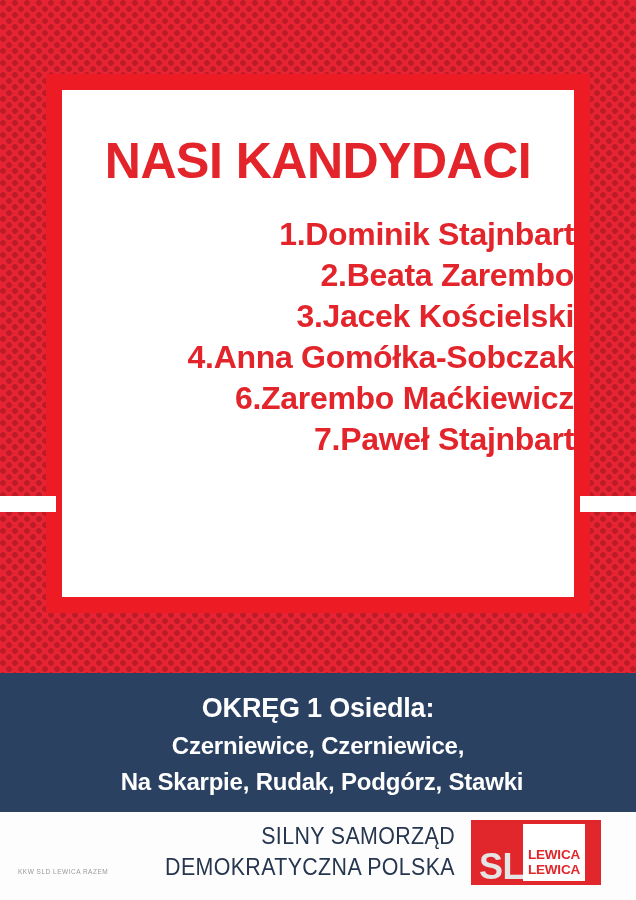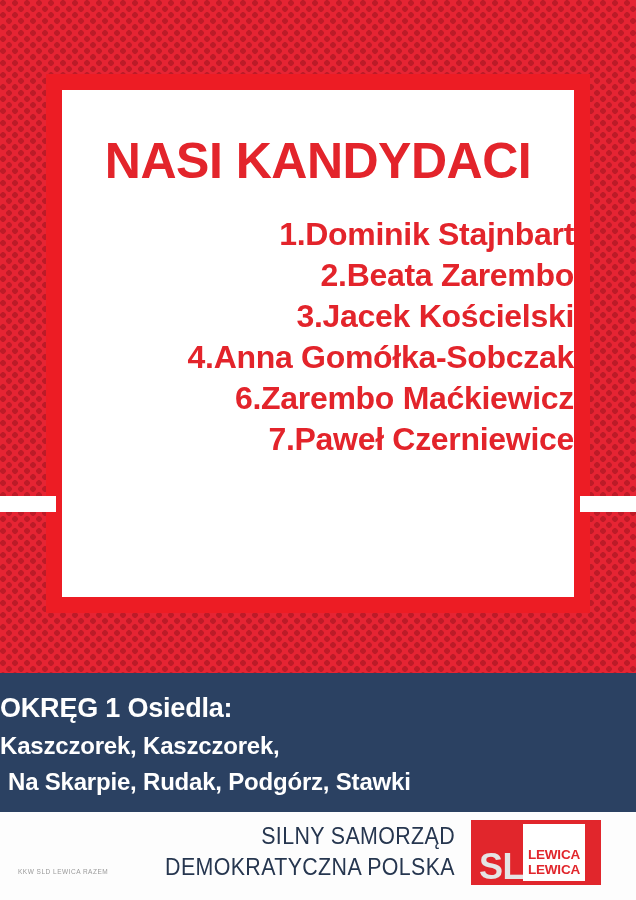--- a/index.html
+++ b/index.html
@@ -114,20 +114,21 @@
 
   
   .blue-band {
     position: absolute;
     left: 0;
     top: 673px;
     width: 636px;
     height: 139px;
     background: #2b4162;
     color: #ffffff;
+    text-align: center;
   }
   .okreg-line1 {
     font-family: "Liberation Sans", sans-serif;
     font-weight: bold;
     font-size: 27px;
     line-height: 1;
     padding-top: 22px;
     letter-spacing: -0.2px;
   }
   .okreg-line2 {
@@ -253,28 +254,28 @@
       <li class="candidate-item">
         <span class="num">3.</span><span class="nm">Jacek Kościelski</span>
       </li>
       <li class="candidate-item">
         <span class="num">4.</span><span class="nm">Anna Gomółka-Sobczak</span>
       </li>
       <li class="candidate-item">
         <span class="num">6.</span><span class="nm">Zarembo Maćkiewicz</span>
       </li>
       <li class="candidate-item">
-        <span class="num">7.</span><span class="nm">Paweł Czerniewice</span>
+        <span class="num">7.</span><span class="nm">Paweł Stajnbart</span>
       </li>
     </ul>
   </div>
 
   <div class="blue-band">
     <div class="okreg-line1">OKRĘG 1 Osiedla:</div>
-    <div class="okreg-line2">Kaszczorek, Kaszczorek,</div>
+    <div class="okreg-line2">Czerniewice, Czerniewice,</div>
     <div class="okreg-line3">Na Skarpie, Rudak, Podgórz, Stawki</div>
   </div>
 
   <div class="footer"></div>
 
   <div class="kkw-note">KKW SLD LEWICA RAZEM</div>
 
   <div class="slogan">
     <div>SILNY SAMORZĄD</div>
     <div>DEMOKRATYCZNA POLSKA</div>

